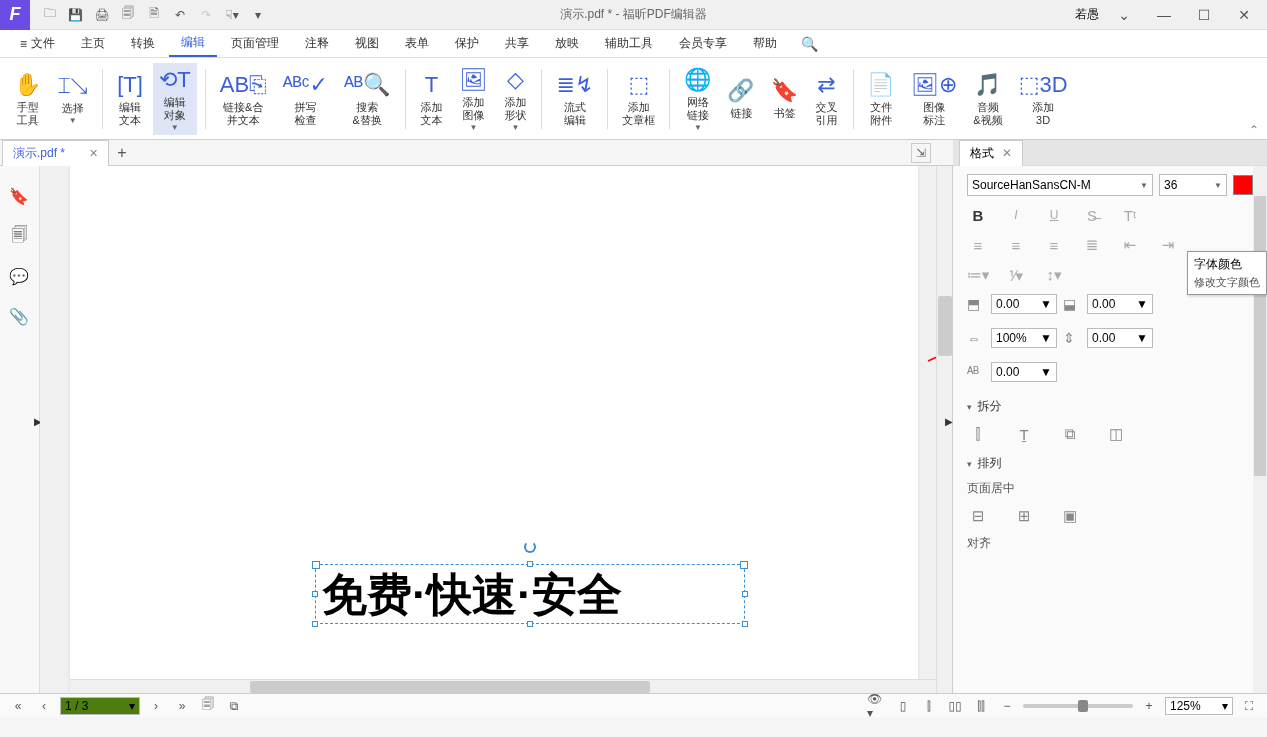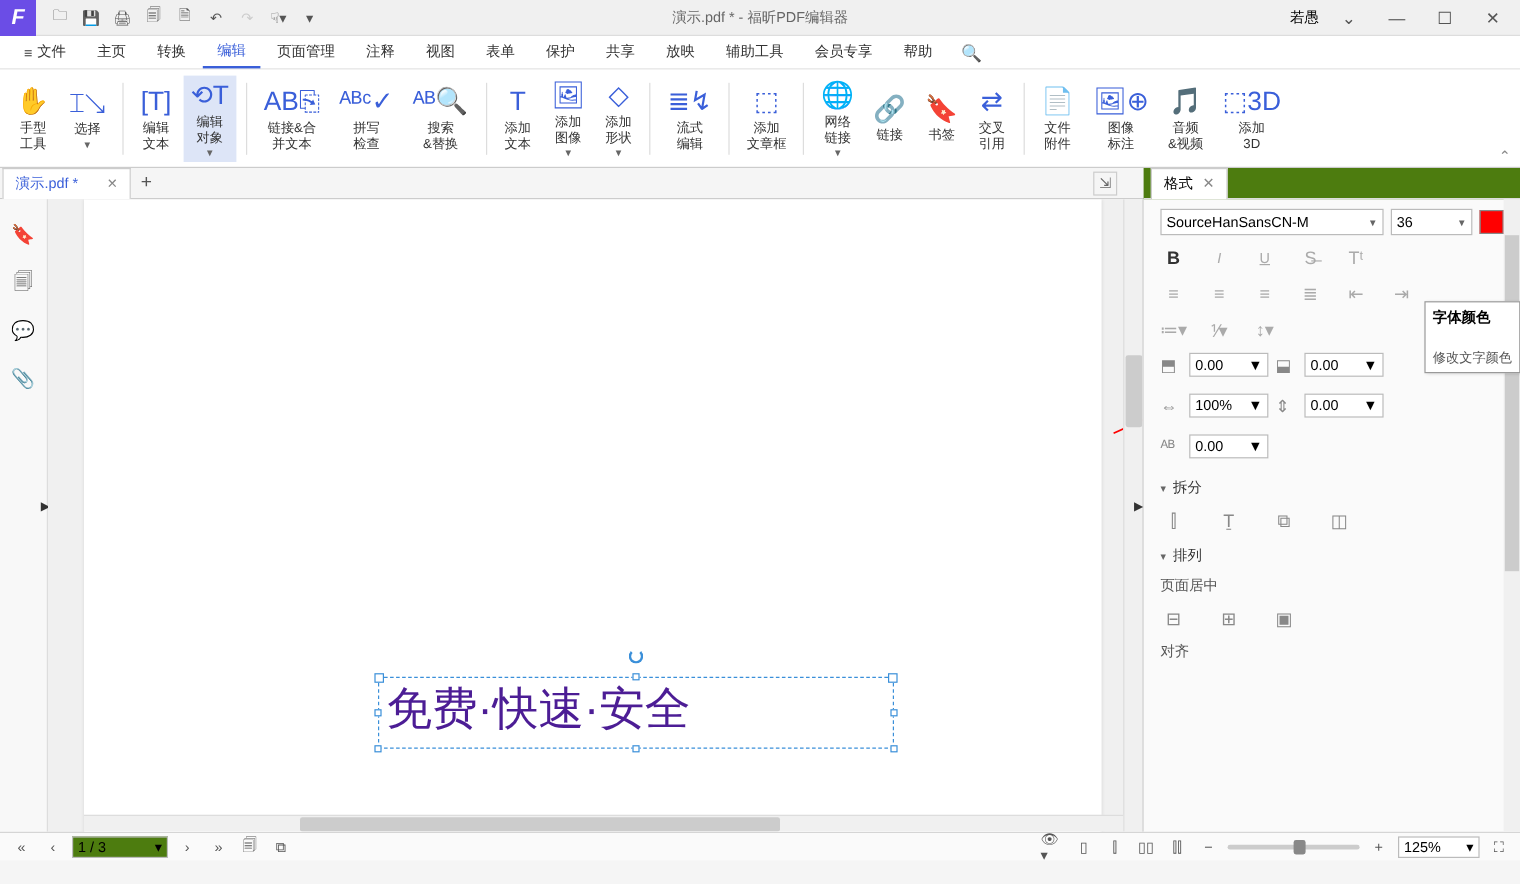--- a/index.html
+++ b/index.html
@@ -53,32 +53,32 @@
 .selbox::before,.selbox::after{content:"";position:absolute;width:6px;height:6px;background:#fff;border:1px solid #3a8fd9}
 .selbox::before{left:-4px;top:-4px}
 .selbox::after{right:-4px;top:-4px}
 .h1{position:absolute;left:50%;top:-4px;transform:translateX(-50%);width:6px;height:6px;background:#fff;border:1px solid #3a8fd9}
 .h2{position:absolute;left:-4px;bottom:-4px;width:6px;height:6px;background:#fff;border:1px solid #3a8fd9}
 .h3{position:absolute;right:-4px;bottom:-4px;width:6px;height:6px;background:#fff;border:1px solid #3a8fd9}
 .h4{position:absolute;left:50%;bottom:-4px;transform:translateX(-50%);width:6px;height:6px;background:#fff;border:1px solid #3a8fd9}
 .h5{position:absolute;left:-4px;top:50%;transform:translateY(-50%);width:6px;height:6px;background:#fff;border:1px solid #3a8fd9}
 .h6{position:absolute;right:-4px;top:50%;transform:translateY(-50%);width:6px;height:6px;background:#fff;border:1px solid #3a8fd9}
 .rot{position:absolute;left:50%;top:-24px;transform:translateX(-50%);width:12px;height:12px;border:2px solid #3a8fd9;border-radius:50%;border-top-color:transparent}
-.seltext{font-size:38px;font-weight:normal;color:#4c1d95;padding:0 6px;white-space:nowrap}
+.seltext{font-size:45px;font-weight:bold;color:#000000;padding:0 6px;white-space:nowrap}
 .vscroll{position:absolute;right:0;top:0;width:16px;height:100%;background:#f0f0f0;border-left:1px solid #ddd}
 .vthumb{position:absolute;top:130px;width:14px;left:1px;height:60px;background:#ccc;border-radius:2px}
 .hscroll{position:absolute;left:30px;bottom:0;right:16px;height:14px;background:#f0f0f0;border-top:1px solid #ddd}
 .hthumb{position:absolute;left:180px;top:1px;height:12px;width:400px;background:#ccc;border-radius:2px}
 
 
 .arrow-svg{position:absolute;pointer-events:none}
 
 
 .rpanel{width:315px;background:#fafafa;border-left:1px solid #ccc;display:flex;flex-direction:column;position:relative}
-.rpanel-tabs{height:26px;display:flex;align-items:center;border-bottom:1px solid #ddd;background:#4d7c0f;margin-top:-26px}
+.rpanel-tabs{height:26px;display:flex;align-items:center;border-bottom:1px solid #ddd;background:#e5e5e5;margin-top:-26px}
 .rpanel-tab{background:#fff;padding:4px 10px;border:1px solid #ccc;border-bottom:none;display:flex;gap:8px;align-items:center;margin-left:6px}
 .rpanel-tab .close{color:#888;cursor:pointer}
 .rpan-body{flex:1;overflow-y:auto;padding:8px 14px}
 .section-hd{display:flex;align-items:center;gap:6px;margin:10px 0 8px;color:#333;font-weight:normal}
 .section-hd::before{content:"▾";font-size:9px;color:#666}
 .row{display:flex;gap:6px;align-items:center;margin-bottom:8px}
 .sel{border:1px solid #bbb;background:#fff;height:22px;display:flex;align-items:center;padding:0 4px;justify-content:space-between;cursor:pointer}
 .sel .dd{font-size:8px;color:#666}
 .colorbox{width:20px;height:20px;background:#ff0000;border:1px solid #888;cursor:pointer}
 .frow{display:flex;gap:16px;margin:8px 0;color:#aaa}
@@ -87,21 +87,21 @@
 .spacing-row{display:flex;align-items:center;gap:6px;margin-bottom:6px}
 .sp-ico{width:18px;color:#888;font-size:14px}
 .sp-sel{border:1px solid #bbb;background:#fff;width:66px;height:20px;display:flex;align-items:center;justify-content:space-between;padding:0 4px;font-size:11px}
 .tool-row{display:flex;gap:24px;margin:8px 0;color:#888;font-size:18px}
 .rpan-scroll{position:absolute;right:0;top:0;width:14px;height:100%;background:#f0f0f0}
 .rpan-thumb{position:absolute;top:30px;width:12px;left:1px;height:280px;background:#ccc}
 .rexpand{position:absolute;left:-8px;top:250px;font-size:10px;color:#333}
 
 
 .tooltip{position:absolute;right:0;top:251px;background:#fff;border:1px solid #999;padding:4px 6px;box-shadow:1px 1px 3px rgba(0,0,0,0.2);z-index:100;font-size:12px}
-.tooltip .tt-title{font-weight:bold;margin-bottom:18px}
+.tooltip .tt-title{font-weight:normal;margin-bottom:2px}
 .tooltip .tt-body{color:#555;font-size:11px}
 
 
 .status{height:24px;background:#fafafa;border-top:1px solid #ccc;display:flex;align-items:center;padding:0 8px;gap:6px}
 .sbtn{width:20px;height:20px;display:flex;align-items:center;justify-content:center;color:#555;cursor:pointer}
 .page-inp{border:1px solid #bbb;width:80px;height:18px;display:flex;align-items:center;padding:0 4px;background:#4d7c0f;justify-content:space-between}
 .stat-right{margin-left:auto;display:flex;align-items:center;gap:6px}
 .slider{width:110px;height:4px;background:#ccc;position:relative;border-radius:2px}
 .slider-thumb{position:absolute;left:50%;top:-4px;width:10px;height:12px;background:#888;border-radius:2px}
 .zoom-sel{border:1px solid #bbb;width:68px;height:18px;display:flex;align-items:center;justify-content:space-between;padding:0 4px;background:#fff}

